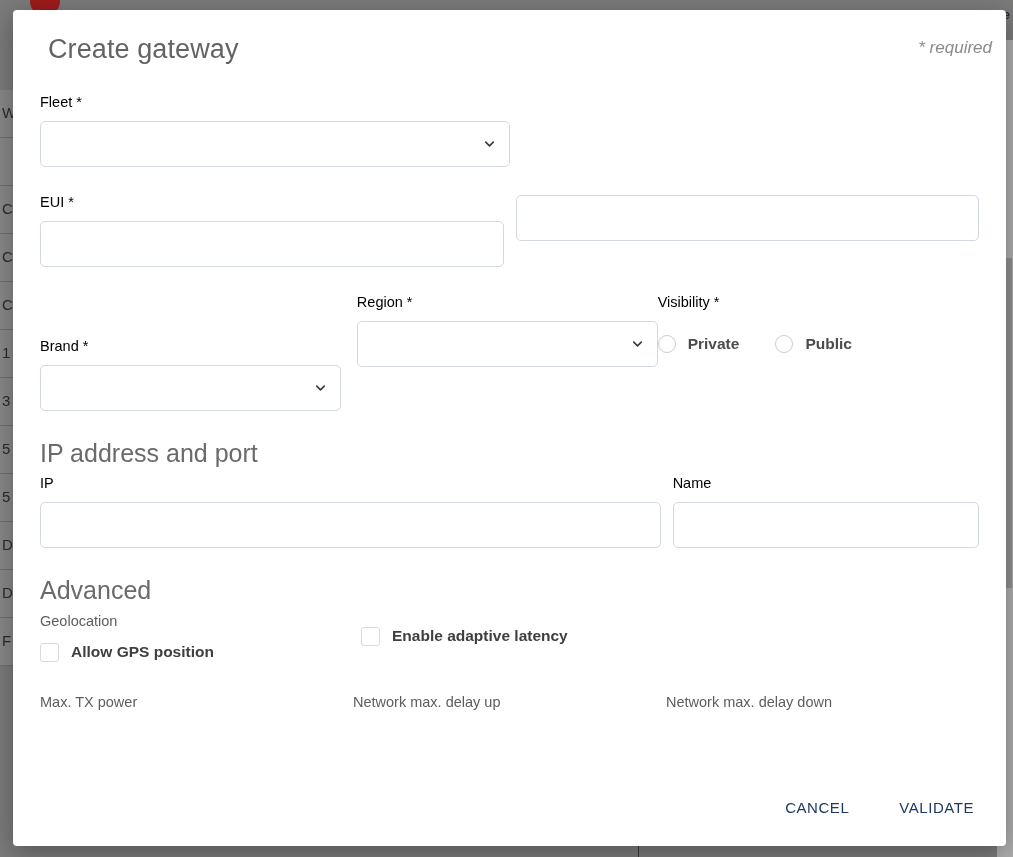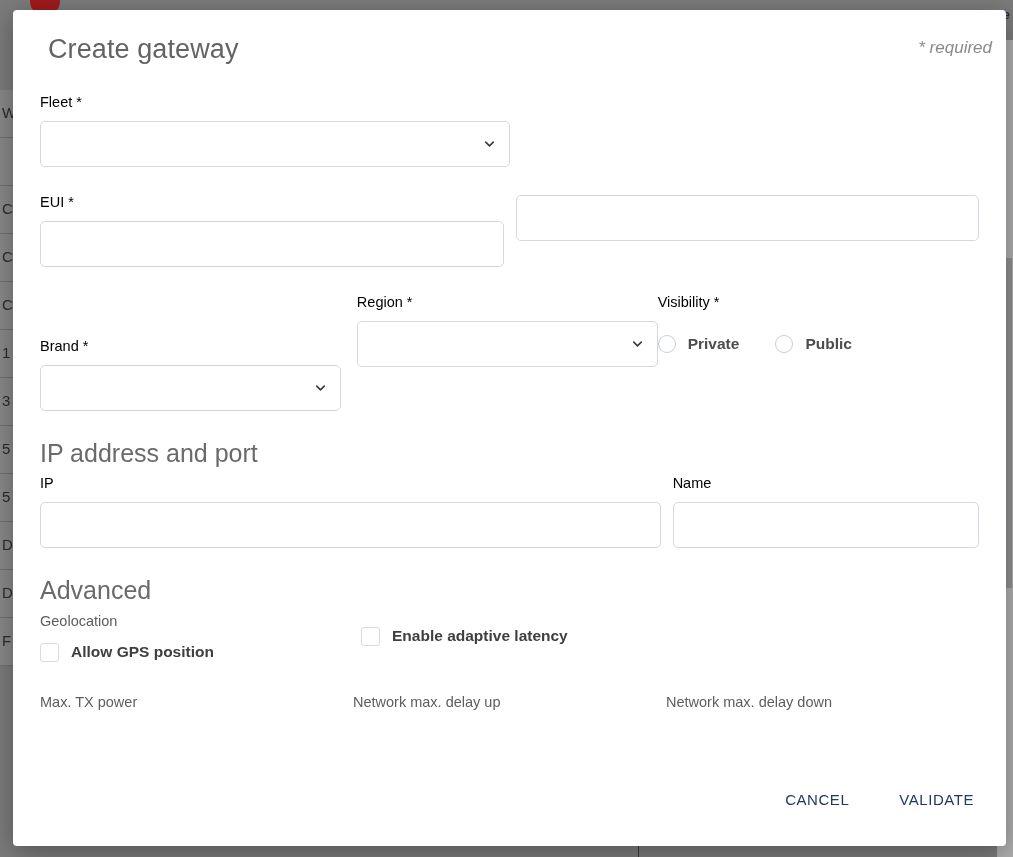--- a/index.html
+++ b/index.html
@@ -223,21 +223,21 @@
 
   .adv-sub-label {
     font-size: 14.5px;
     color: #5d5d5d;
   }
 
   
   .actions {
     position: absolute;
     right: 18px;
-    bottom: 30px;
+    bottom: 22px;
     display: flex;
     align-items: flex-end;
   }
   .action-btn {
     background: none;
     border: none;
     color: #1f3864;
     font-size: 15px;
     letter-spacing: 0.55px;
     font-family: "Liberation Sans", sans-serif;

